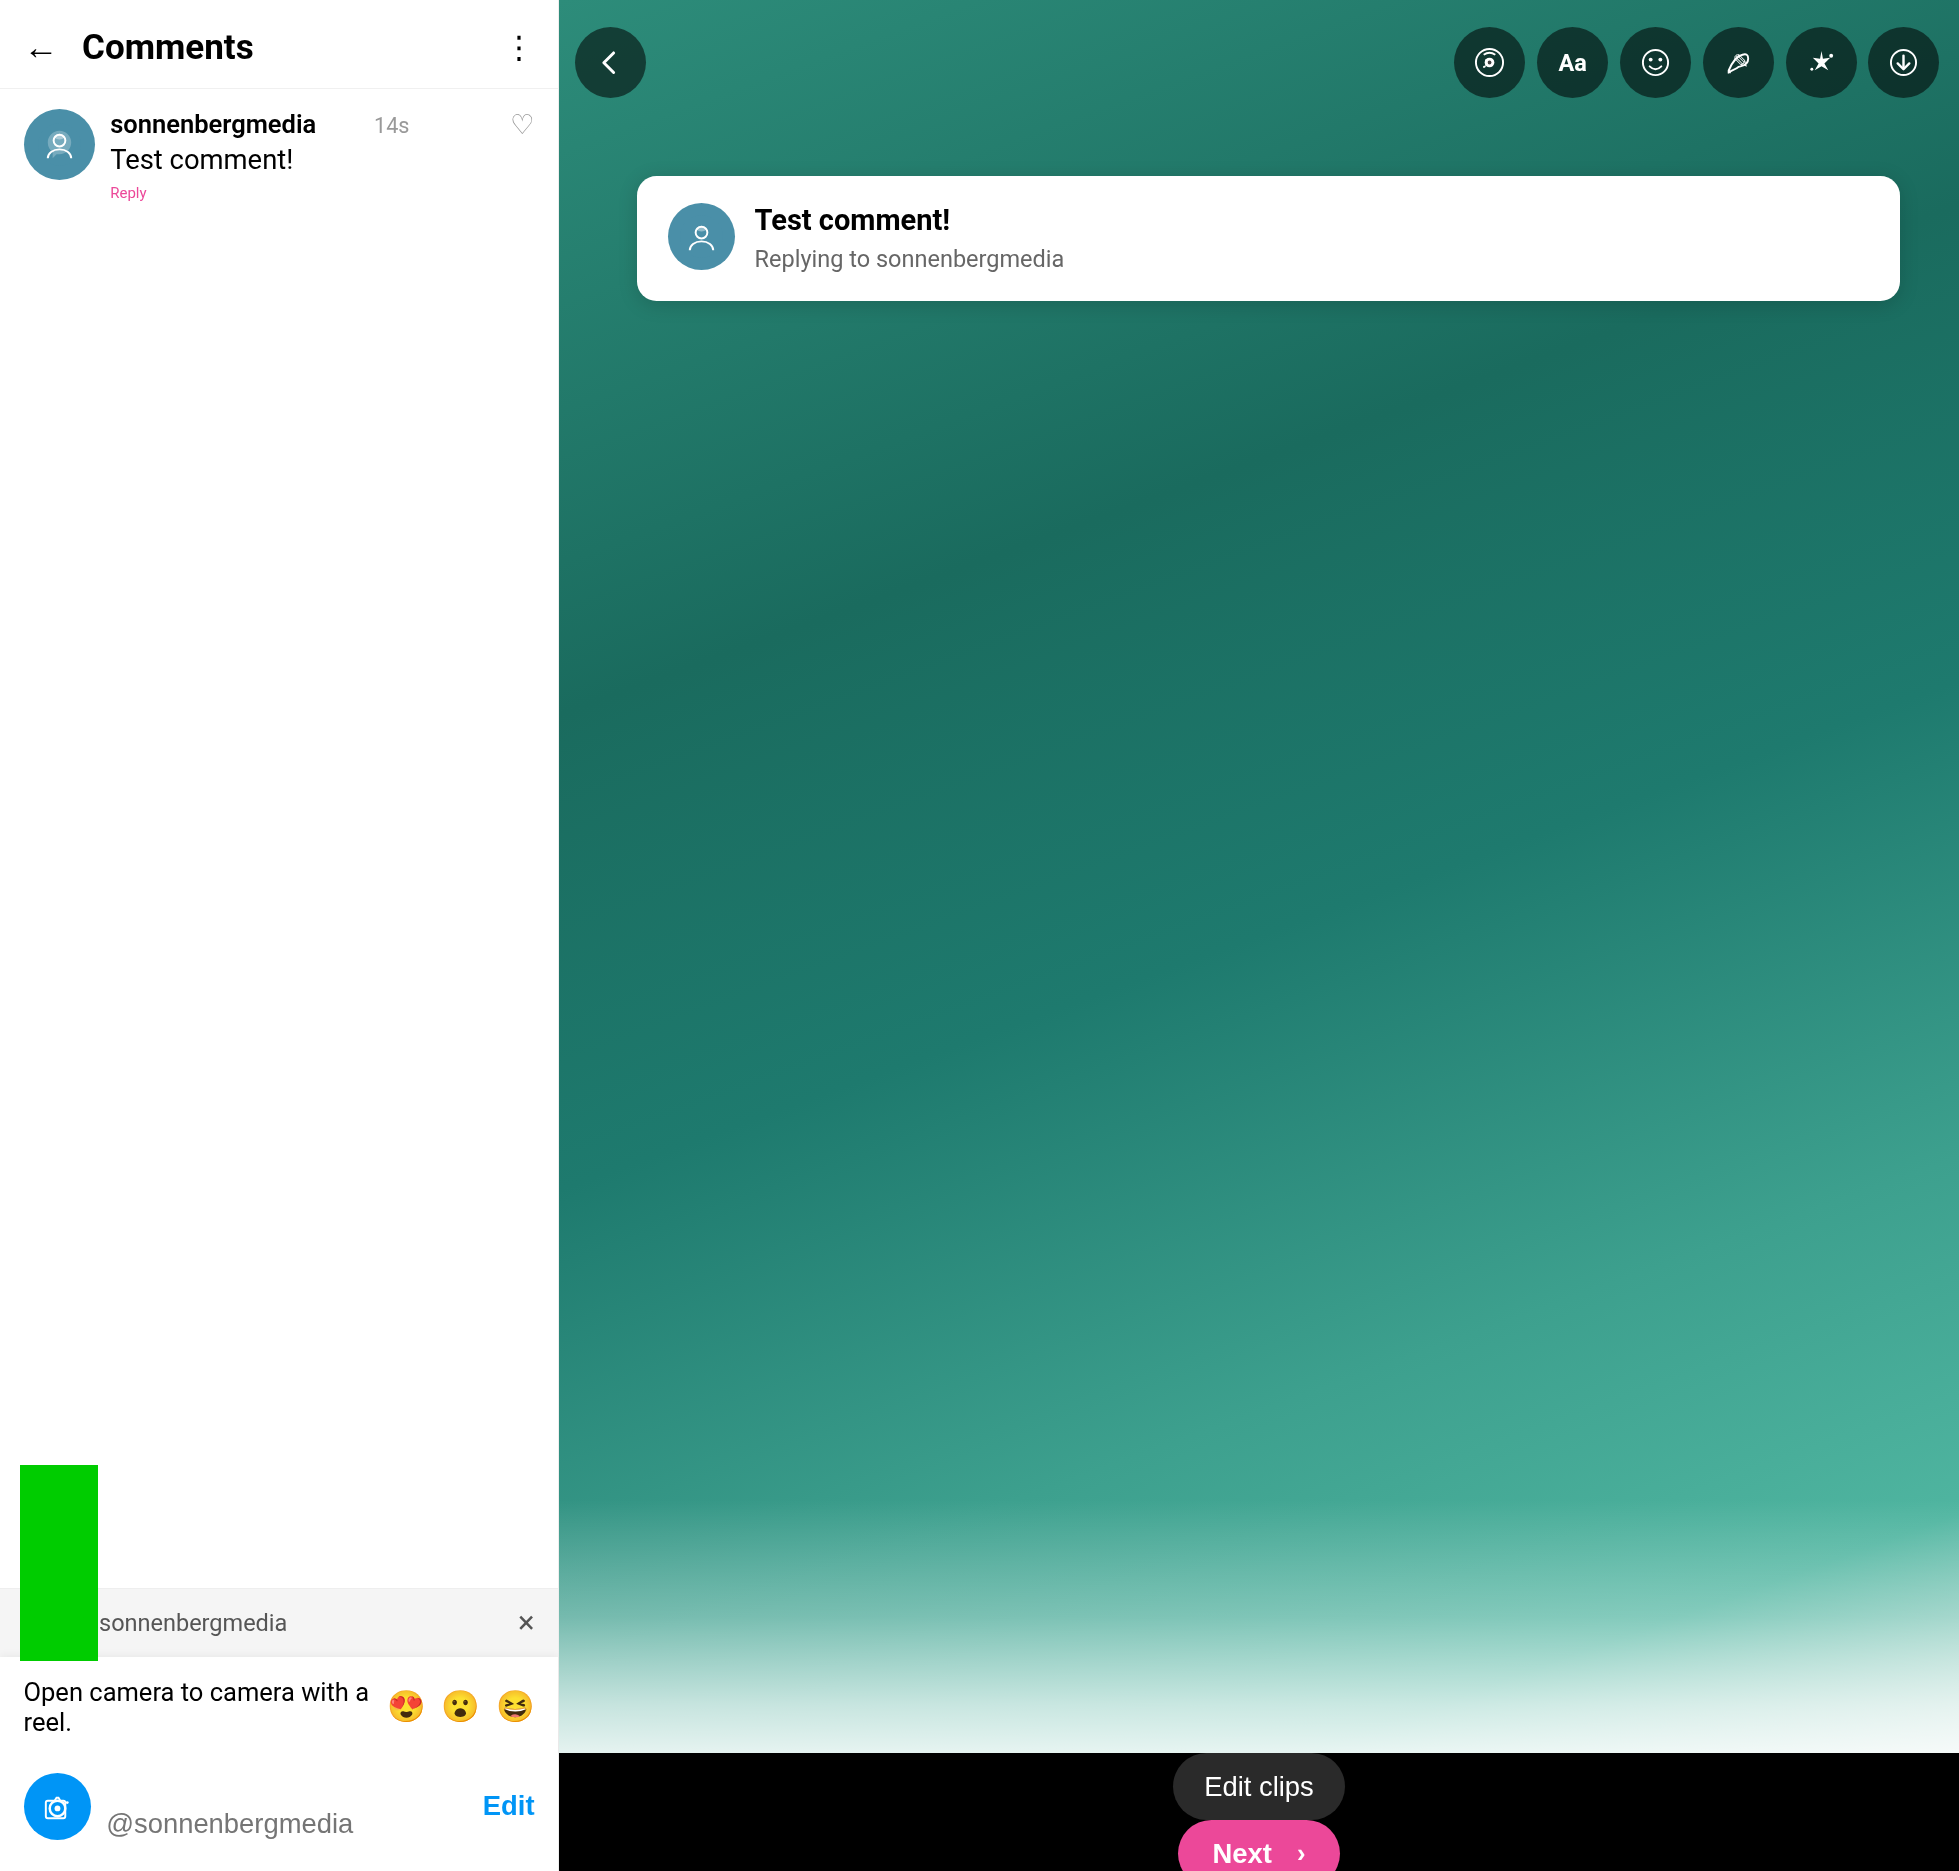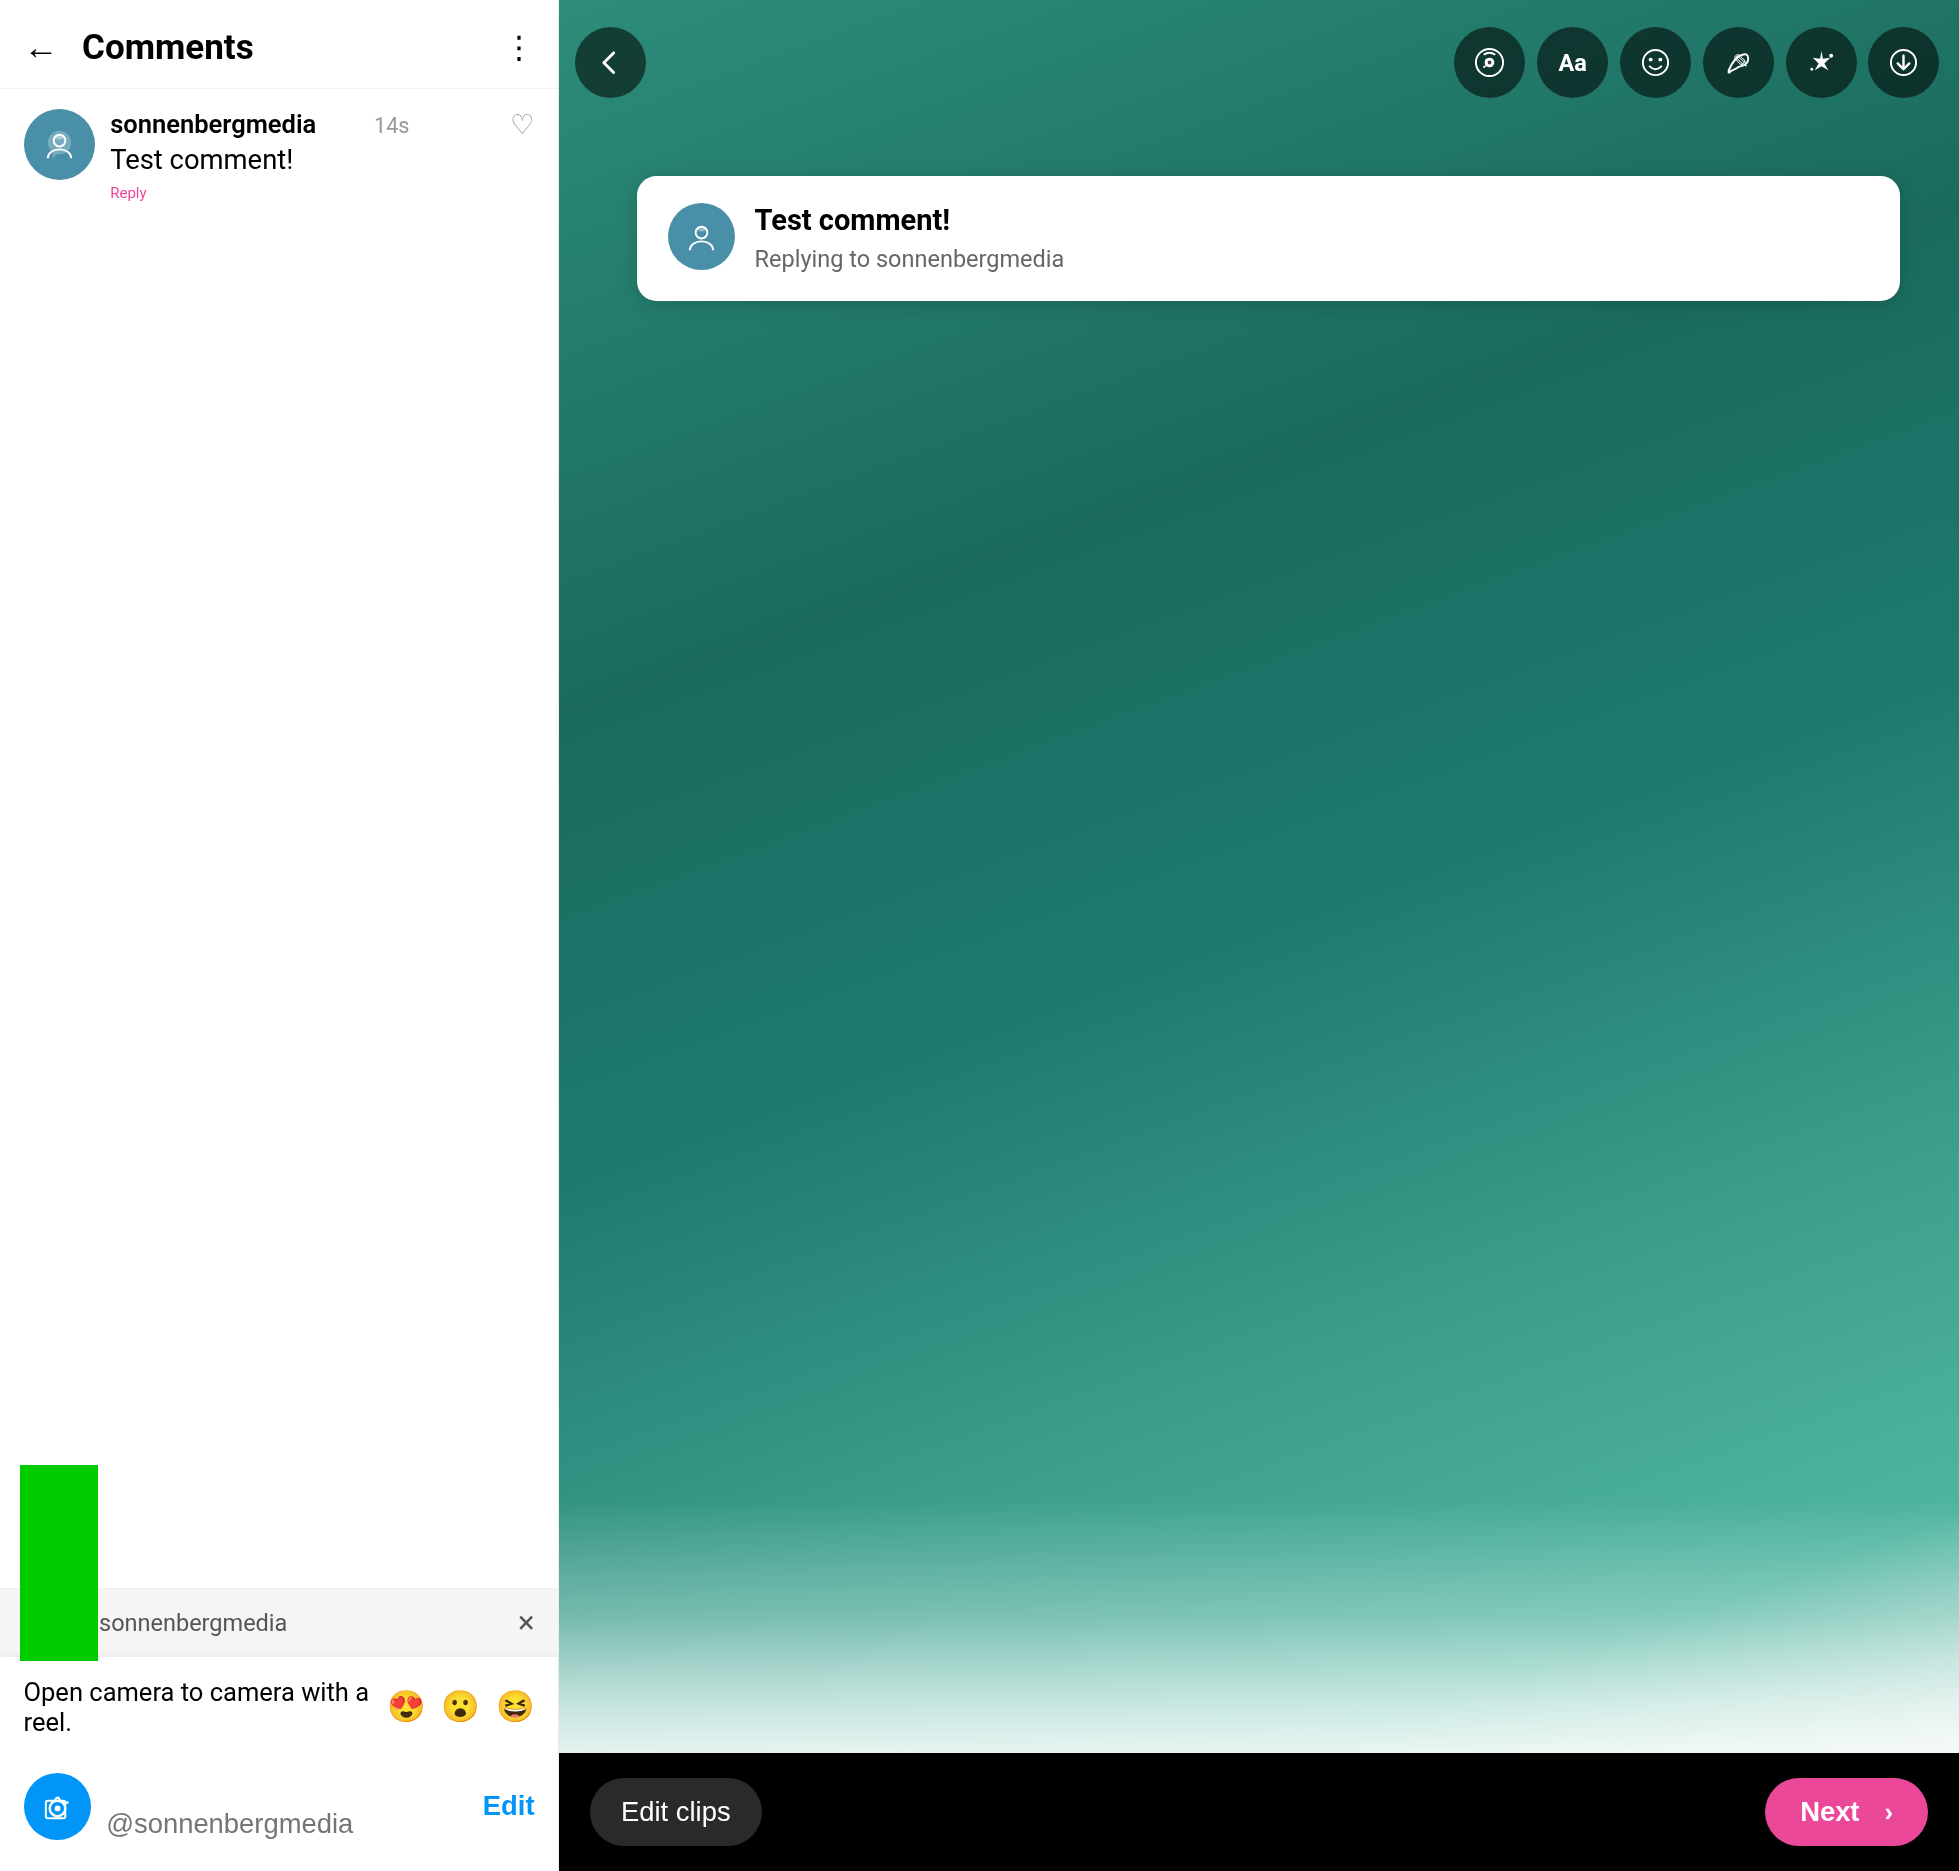--- a/index.html
+++ b/index.html
@@ -325,20 +325,21 @@
       bottom: 0;
       left: 0;
       right: 0;
       background: #000;
       height: 118px;
       display: flex;
       align-items: center;
       justify-content: space-between;
       padding: 0 31px;
       z-index: 10;
+      flex-direction: column;
     }
 
     .edit-clips-btn {
       background: #2a2a2a;
       color: #fff;
       font-size: 27.4px;
       font-weight: 500;
       padding: 17.6px 31px;
       border-radius: 49px;
       cursor: pointer;

